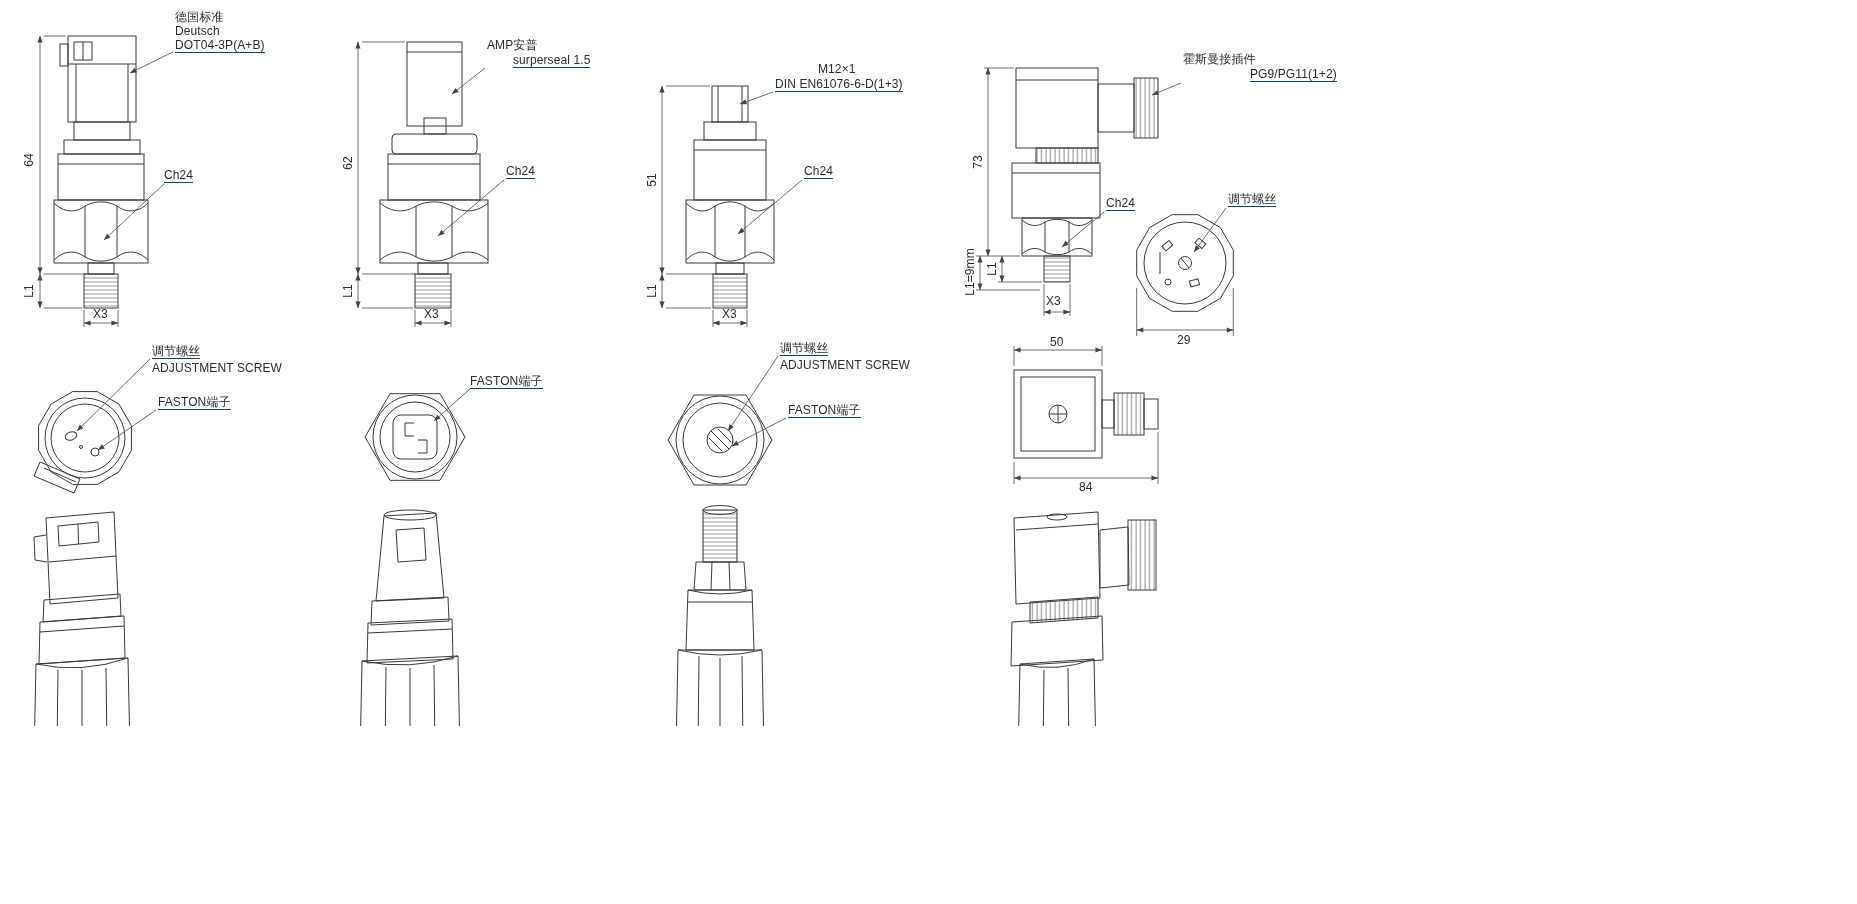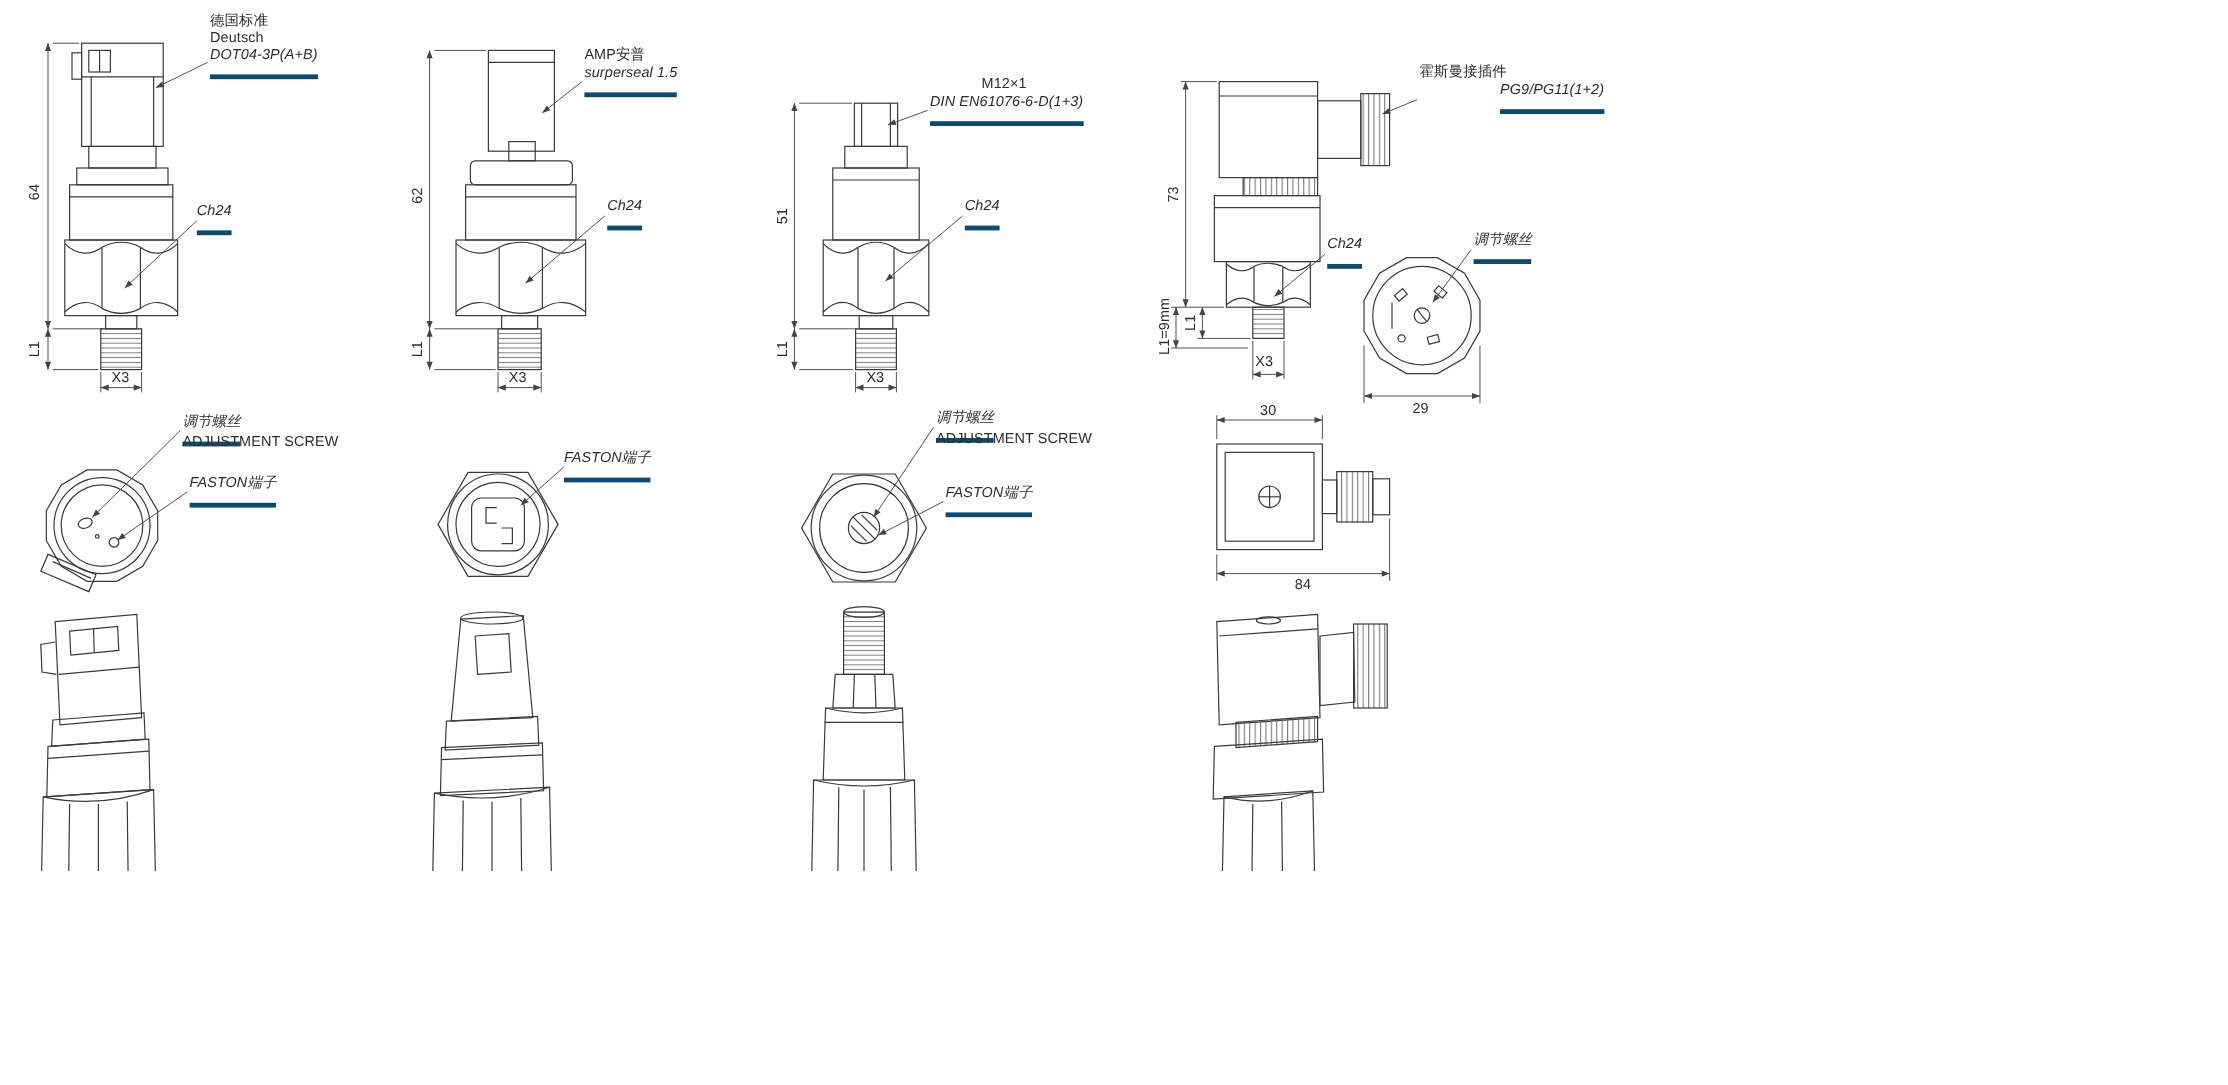--- a/index.html
+++ b/index.html
@@ -6,21 +6,21 @@
   html,body { background:#ffffff; }
   .sheet {
     position:relative; width:1857px; height:726px; background:#ffffff;
     overflow:hidden; font-family:"Liberation Sans", sans-serif;
   }
   .sheet > svg { position:absolute; left:0; top:0; }
   .lbl {
     position:absolute; font-size:12px; line-height:14px; color:#2d2d2d;
     white-space:nowrap; letter-spacing:.1px;
   }
-  .u { border-bottom:4px solid #0c4a6e; padding-bottom:10px;font-style:italic; }
+  .u { border-bottom:1px solid #0c4a6e; padding-bottom:0; }
   .rot { transform:rotate(-90deg); transform-origin:center; }
   svg g.dim line { stroke-width:.8; stroke:#4a4a4a; }
 </style>
 </head>
 <body>
 
 <div class="sheet">
 
 <svg width="1857" height="904" viewBox="0 0 1857 904">
   <defs>
@@ -329,21 +329,21 @@
 <div class="lbl u" style="left:175px;top:38px">DOT04-3P(A+B)</div>
 <div class="lbl rot" style="left:22px;top:153px">64</div>
 <div class="lbl u" style="left:164px;top:168px">Ch24</div>
 <div class="lbl rot" style="left:22px;top:284px">L1</div>
 <div class="lbl" style="left:93px;top:307px">X3</div>
 <div class="lbl u" style="left:152px;top:344px">调节螺丝</div>
 <div class="lbl" style="left:152px;top:361px">ADJUSTMENT SCREW</div>
 <div class="lbl u" style="left:158px;top:395px">FASTON端子</div>
 
 <div class="lbl" style="left:487px;top:38px">AMP安普</div>
-<div class="lbl u" style="left:487px;top:53px">surperseal 1.5</div>
+<div class="lbl u" style="left:513px;top:53px">surperseal 1.5</div>
 <div class="lbl rot" style="left:341px;top:156px">62</div>
 <div class="lbl u" style="left:506px;top:164px">Ch24</div>
 <div class="lbl rot" style="left:341px;top:284px">L1</div>
 <div class="lbl" style="left:424px;top:307px">X3</div>
 <div class="lbl u" style="left:470px;top:374px">FASTON端子</div>
 
 <div class="lbl" style="left:818px;top:62px">M12×1</div>
 <div class="lbl u" style="left:775px;top:77px">DIN EN61076-6-D(1+3)</div>
 <div class="lbl rot" style="left:645px;top:173px">51</div>
 <div class="lbl u" style="left:804px;top:164px">Ch24</div>
@@ -355,16 +355,16 @@
 
 <div class="lbl" style="left:1183px;top:52px">霍斯曼接插件</div>
 <div class="lbl u" style="left:1250px;top:67px">PG9/PG11(1+2)</div>
 <div class="lbl rot" style="left:971px;top:155px">73</div>
 <div class="lbl u" style="left:1106px;top:196px">Ch24</div>
 <div class="lbl rot" style="left:946px;top:265px">L1=9mm</div>
 <div class="lbl rot" style="left:985px;top:262px">L1</div>
 <div class="lbl" style="left:1046px;top:294px">X3</div>
 <div class="lbl u" style="left:1228px;top:192px">调节螺丝</div>
 <div class="lbl" style="left:1177px;top:333px">29</div>
-<div class="lbl" style="left:1050px;top:335px">30</div>
+<div class="lbl" style="left:1050px;top:335px">50</div>
 <div class="lbl" style="left:1079px;top:480px">84</div>
 
 </div>
 
 </body></html>

